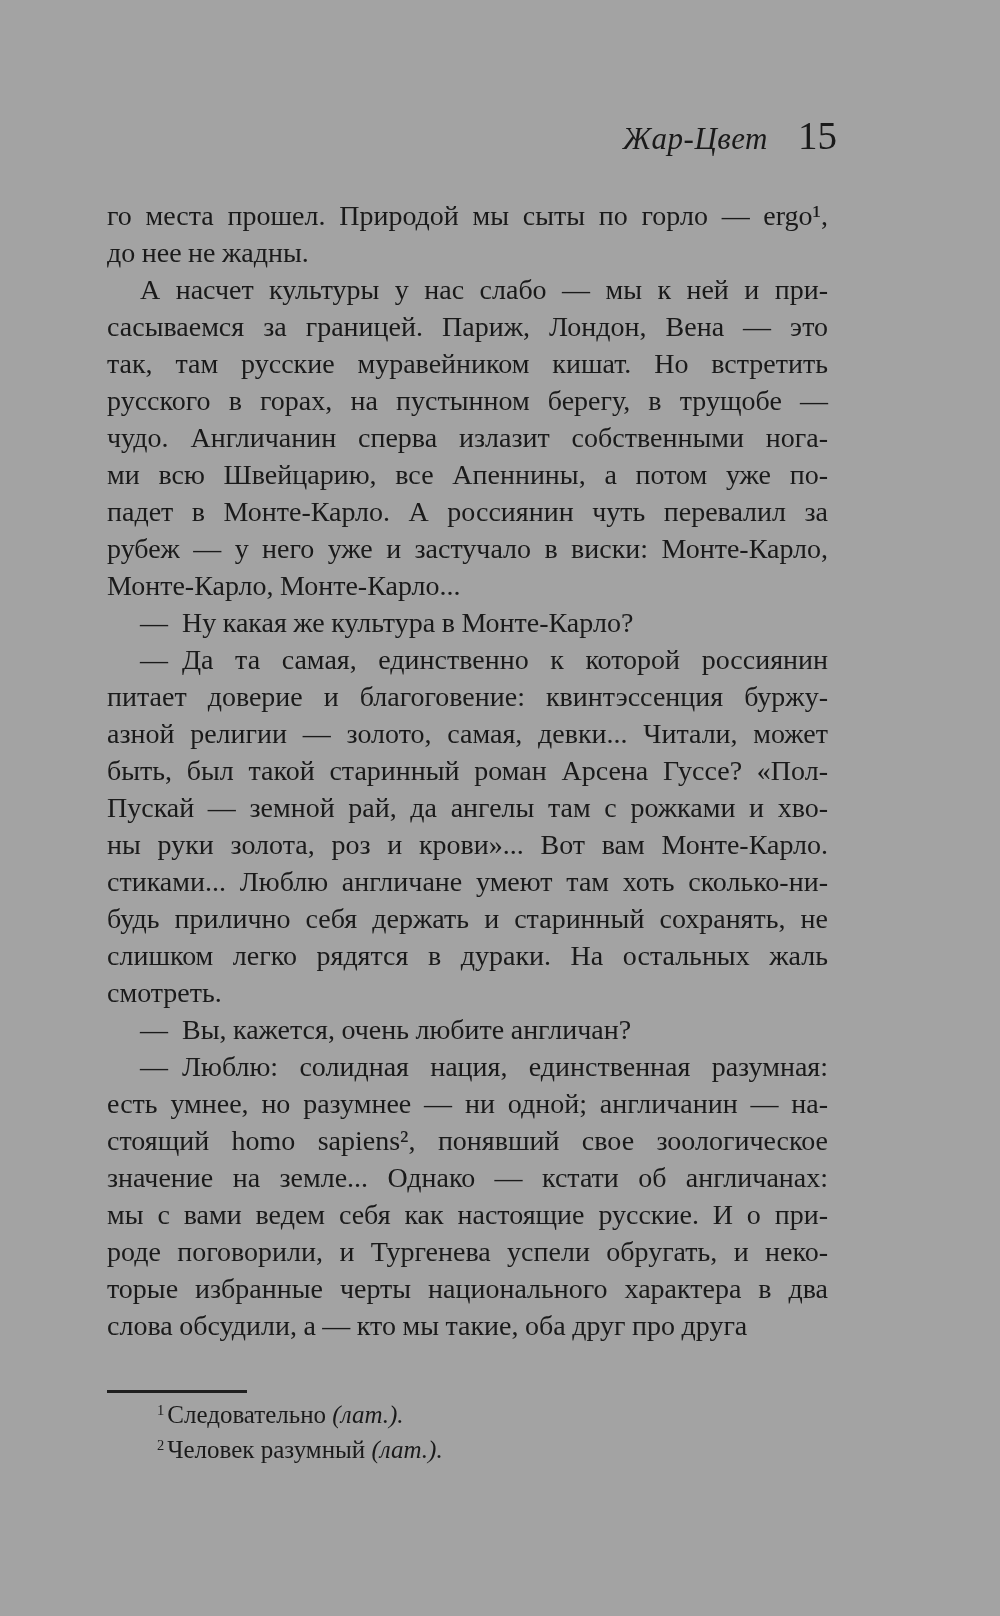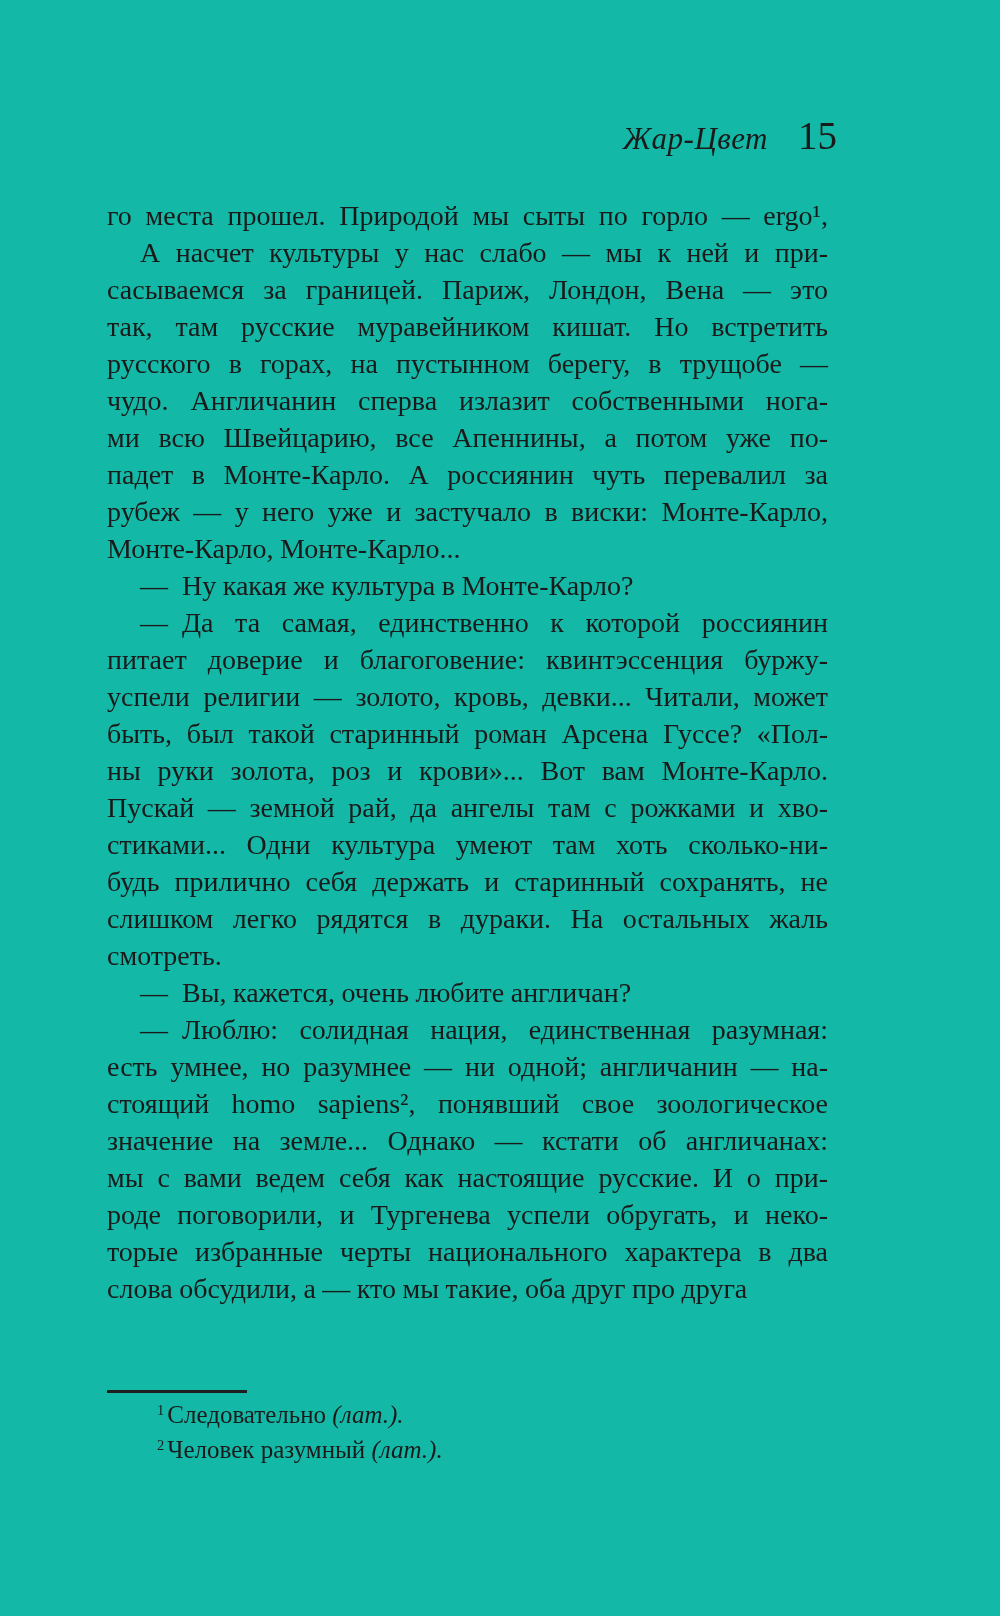--- a/index.html
+++ b/index.html
@@ -1,20 +1,20 @@
 <!DOCTYPE html>
 <html><head>
 <meta charset="utf-8">
 <style>
   html, body { margin: 0; padding: 0; background: #e9e9e9; }
   .page {
     position: relative;
     width: 1000px;
     height: 1616px;
-    background: #14b8a6;
+    background: #a3a3a3;
     font-family: "Liberation Serif", "DejaVu Serif", serif;
     color: #1a1a1a;
     overflow: hidden;
   }
   .running-header {
     position: absolute;
     top: 113px;
     right: 163px;
     display: flex;
     align-items: baseline;
@@ -76,37 +76,38 @@
 
 <div class="page">
 
   <div class="running-header">
     <span class="book-title">Жар-Цвет</span>
     <span class="page-number">15</span>
   </div>
 
   <div class="body-text">
       <div class="line">го места прошел. Природой мы сыты по горло — ergo¹,</div>
+      <div class="line para-end">до нее не жадны.</div>
       <div class="line indent">А насчет культуры у нас слабо — мы к ней и при-</div>
       <div class="line">сасываемся за границей. Париж, Лондон, Вена — это</div>
       <div class="line">так, там русские муравейником кишат. Но встретить</div>
       <div class="line">русского в горах, на пустынном берегу, в трущобе —</div>
       <div class="line">чудо. Англичанин сперва излазит собственными нога-</div>
       <div class="line">ми всю Швейцарию, все Апеннины, а потом уже по-</div>
       <div class="line">падет в Монте-Карло. А россиянин чуть перевалил за</div>
       <div class="line">рубеж — у него уже и застучало в виски: Монте-Карло,</div>
       <div class="line para-end">Монте-Карло, Монте-Карло...</div>
       <div class="line para-end indent">— Ну какая же культура в Монте-Карло?</div>
       <div class="line indent">— Да та самая, единственно к которой россиянин</div>
       <div class="line">питает доверие и благоговение: квинтэссенция буржу-</div>
-      <div class="line">успели религии — золото, кровь, девки... Читали, может</div>
+      <div class="line">азной религии — золото, самая, девки... Читали, может</div>
       <div class="line">быть, был такой старинный роман Арсена Гуссе? «Пол-</div>
+      <div class="line">Пускай — земной рай, да ангелы там с рожками и хво-</div>
       <div class="line">ны руки золота, роз и крови»... Вот вам Монте-Карло.</div>
-      <div class="line">Пускай — земной рай, да ангелы там с рожками и хво-</div>
-      <div class="line">стиками... Одни культура умеют там хоть сколько-ни-</div>
+      <div class="line">стиками... Люблю англичане умеют там хоть сколько-ни-</div>
       <div class="line">будь прилично себя держать и старинный сохранять, не</div>
       <div class="line">слишком легко рядятся в дураки. На остальных жаль</div>
       <div class="line para-end">смотреть.</div>
       <div class="line para-end indent">— Вы, кажется, очень любите англичан?</div>
       <div class="line indent">— Люблю: солидная нация, единственная разумная:</div>
       <div class="line">есть умнее, но разумнее — ни одной; англичанин — на-</div>
       <div class="line">стоящий homo sapiens², понявший свое зоологическое</div>
       <div class="line">значение на земле... Однако — кстати об англичанах:</div>
       <div class="line">мы с вами ведем себя как настоящие русские. И о при-</div>
       <div class="line">роде поговорили, и Тургенева успели обругать, и неко-</div>

